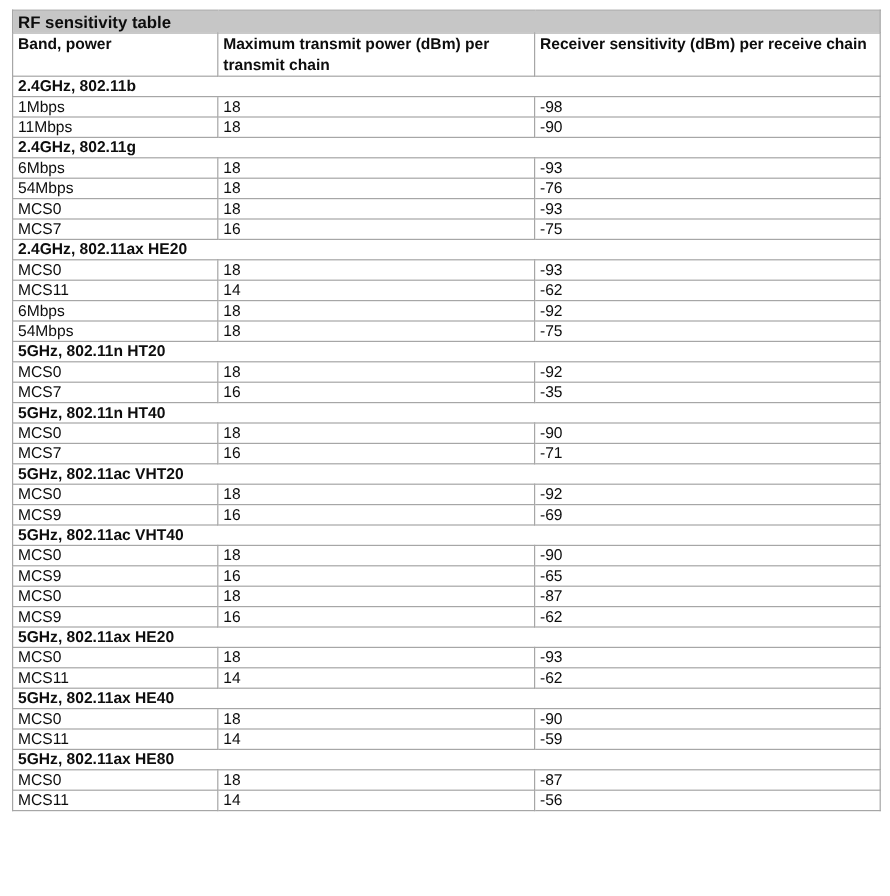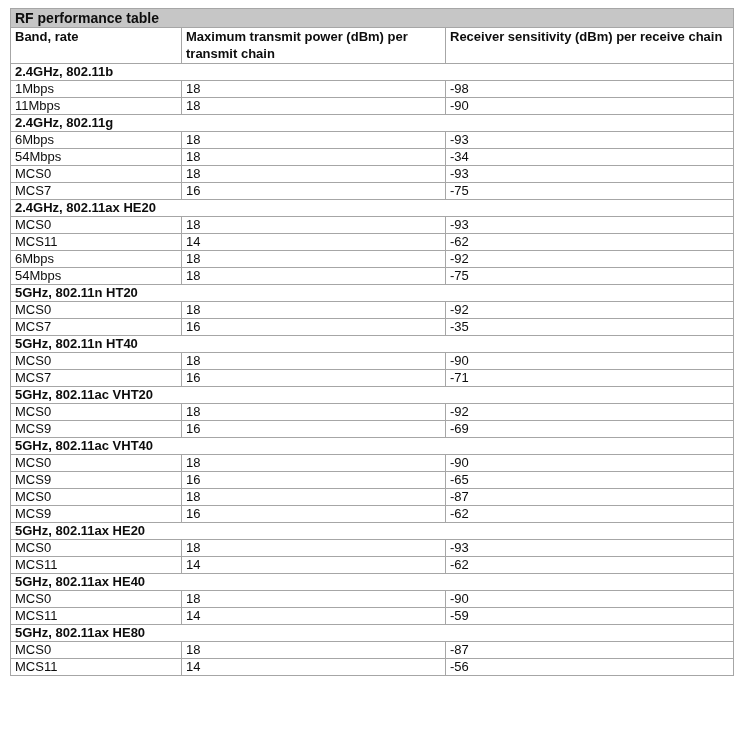--- a/index.html
+++ b/index.html
@@ -66,24 +66,24 @@
 
 <div class="table-wrap">
   <table class="rf-table">
     <colgroup>
       <col class="c1">
       <col class="c2">
       <col class="c3">
     </colgroup>
     <thead>
       <tr class="title-row">
-        <th colspan="3">RF performance table</th>
+        <th colspan="3">RF sensitivity table</th>
       </tr>
       <tr class="header-row">
-        <th>Band, rate</th>
+        <th>Band, power</th>
         <th>Maximum transmit power (dBm) per transmit chain</th>
         <th>Receiver sensitivity (dBm) per receive chain</th>
       </tr>
     </thead>
     <tbody id="table-body">
         <tr>
           <td colspan="3" class="band-cell">2.4GHz, 802.11b</td>
         </tr>
         <tr>
           <td class="data-cell">1Mbps</td>
@@ -99,21 +99,21 @@
           <td colspan="3" class="band-cell">2.4GHz, 802.11g</td>
         </tr>
         <tr>
           <td class="data-cell">6Mbps</td>
           <td class="data-cell">18</td>
           <td class="data-cell">-93</td>
         </tr>
         <tr>
           <td class="data-cell">54Mbps</td>
           <td class="data-cell">18</td>
-          <td class="data-cell">-34</td>
+          <td class="data-cell">-76</td>
         </tr>
         <tr>
           <td class="data-cell">MCS0</td>
           <td class="data-cell">18</td>
           <td class="data-cell">-93</td>
         </tr>
         <tr>
           <td class="data-cell">MCS7</td>
           <td class="data-cell">16</td>
           <td class="data-cell">-75</td>

